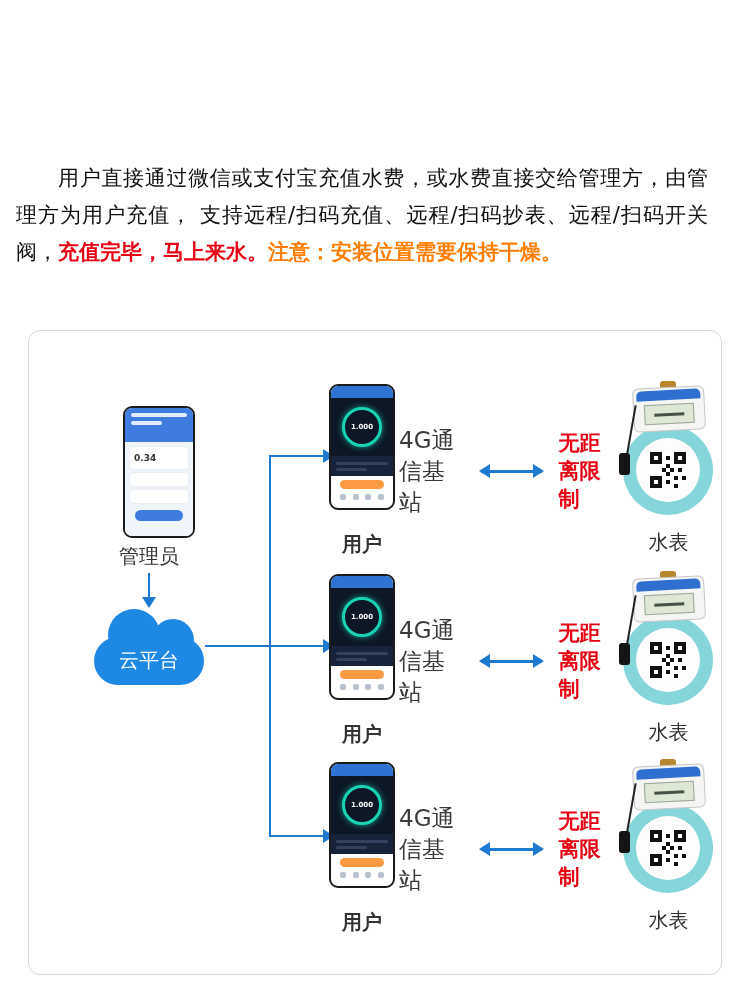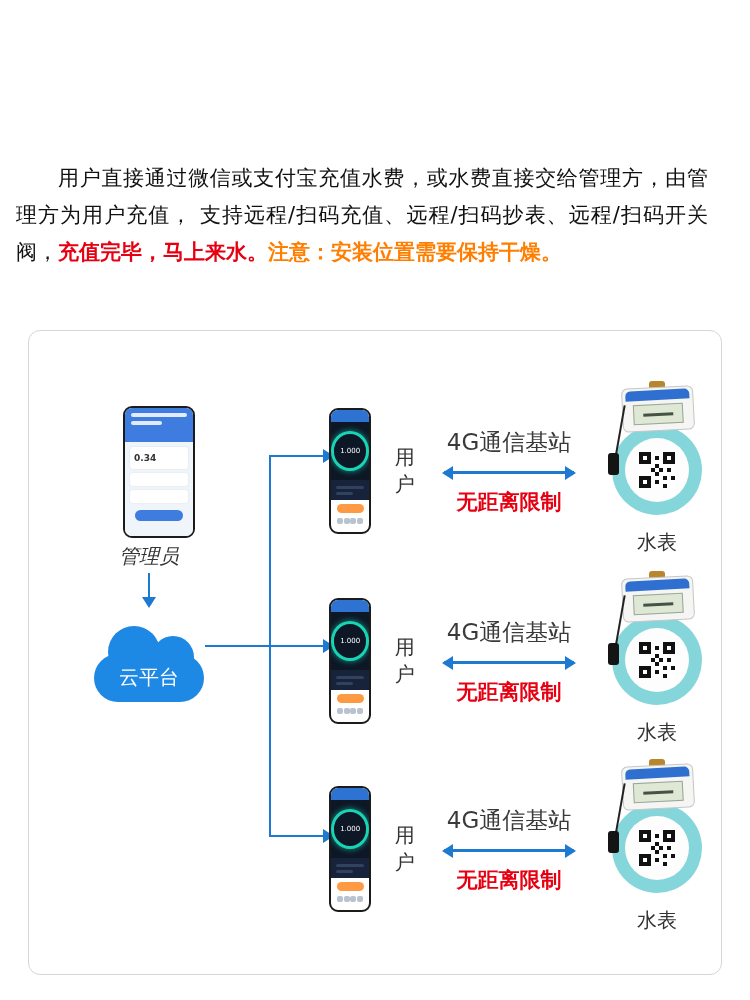--- a/index.html
+++ b/index.html
@@ -52,42 +52,42 @@
   .a-hline{height:4px;background:rgba(255,255,255,.85);border-radius:2px;margin-bottom:4px;}
   .a-hline.short{width:55%;}
   .a-body{background:#f0f5fc;height:94px;padding-top:1px;}
   .a-card{margin:4px 5px 0;background:#fff;border-radius:3px;height:22px;
     font-size:9px;font-weight:bold;color:#333;display:flex;align-items:center;padding:0 4px;
     box-shadow:0 0 2px rgba(0,0,0,.12);}
   .a-row{margin:4px 5px 0;background:#fff;height:13px;border-radius:3px;box-shadow:0 0 2px rgba(0,0,0,.1);}
   .a-btn{margin:7px auto 0;width:48px;height:11px;background:#3f7ce0;border-radius:6px;}
 
   
-  .cloud{position:absolute;left:65px;top:295px;width:110px;height:76px;}
+  .cloud{position:absolute;left:65px;top:278px;width:110px;height:76px;}
   .cloud::before{content:'';position:absolute;left:14px;top:0;width:52px;height:52px;border-radius:50%;background:var(--cloud_blue);}
   .cloud::after{content:'';position:absolute;right:10px;top:10px;width:42px;height:42px;border-radius:50%;background:var(--cloud_blue);}
   .cloud .base{position:absolute;bottom:0;left:0;right:0;height:48px;border-radius:24px;background:var(--cloud_blue);}
   .cloud span{position:absolute;bottom:11px;left:0;width:100%;text-align:center;color:#fff;font-size:20px;z-index:2;}
 
   
   .line{position:absolute;background:var(--accent_blue);}
   .ah-right{position:absolute;width:0;height:0;border:7px solid transparent;border-left:11px solid var(--accent_blue);}
   .ah-down{position:absolute;width:0;height:0;border:7px solid transparent;border-top:11px solid var(--accent_blue);}
 
   .h-arrow{position:relative;width:148px;height:16px;}
   .h-arrow .shaft{position:absolute;left:9px;right:9px;top:6.5px;height:3px;background:var(--accent_blue);}
   .h-arrow::before{content:'';position:absolute;left:0;top:1px;width:0;height:0;
     border:7px solid transparent;border-right:11px solid var(--accent_blue);}
   .h-arrow::after{content:'';position:absolute;right:0;top:1px;width:0;height:0;
     border:7px solid transparent;border-left:11px solid var(--accent_blue);}
 
   
   .row{position:absolute;left:300px;width:384px;min-height:190px;display:flex;align-items:center;}
-  .col-phone{width:88px;display:flex;align-items:center;gap:21px;}
-  .col-link{flex:1;display:flex;flex-direction:column;align-items:center;gap:7px;padding:0 4px;}
+  .col-phone{width:88px;display:flex;flex-direction:column;align-items:center;gap:21px;font-weight:bold;}
+  .col-link{flex:1;display:flex;flex-direction:row;align-items:center;gap:7px;padding:0 4px;}
   .col-meter{width:112px;display:flex;flex-direction:column;align-items:center;gap:4px;}
   .link-label{font-size:23px;color:#3a3a3a;}
   .link-note{font-size:21px;font-weight:bold;color:var(--highlight_red);font-family:Liberation Serif, serif;}
 
   
   .meter{position:relative;width:100px;height:138px;}
   .m-fitting{position:absolute;top:-6px;left:42px;width:16px;height:10px;background:#b8862d;border-radius:3px;}
   .m-head{position:absolute;left:15px;top:0;width:72px;height:44px;background:#f5f5f3;
     border:1px solid #c6c6c6;border-radius:6px;transform:rotate(-3deg);z-index:2;}
   .m-brand{height:10px;background:#2f6fd0;border-radius:5px 5px 0 0;margin:2px 3px 0;}
@@ -117,21 +117,21 @@
       </div>
       <div class="a-body">
         <div class="a-card">
             <span>0.34</span>
           </div>
         <div class="a-row"></div>
         <div class="a-row"></div>
         <div class="a-btn"></div>
       </div>
     </div>
-    <div class="dlabel" style="position:absolute;left:60px;top:212px;width:120px;font-style:italic;">管理员</div>
+    <div class="dlabel" style="position:absolute;left:60px;top:212px;width:120px;">管理员</div>
 
     <div class="line" style="left:119px;top:242px;width:2px;height:26px;"></div>
     <div class="ah-down" style="left:113px;top:266px;"></div>
 
     <div class="cloud">
       <div class="base"></div>
       <span>云平台</span>
     </div>
 
     <div class="line" style="left:176px;top:314px;width:64px;height:2px;"></div>

